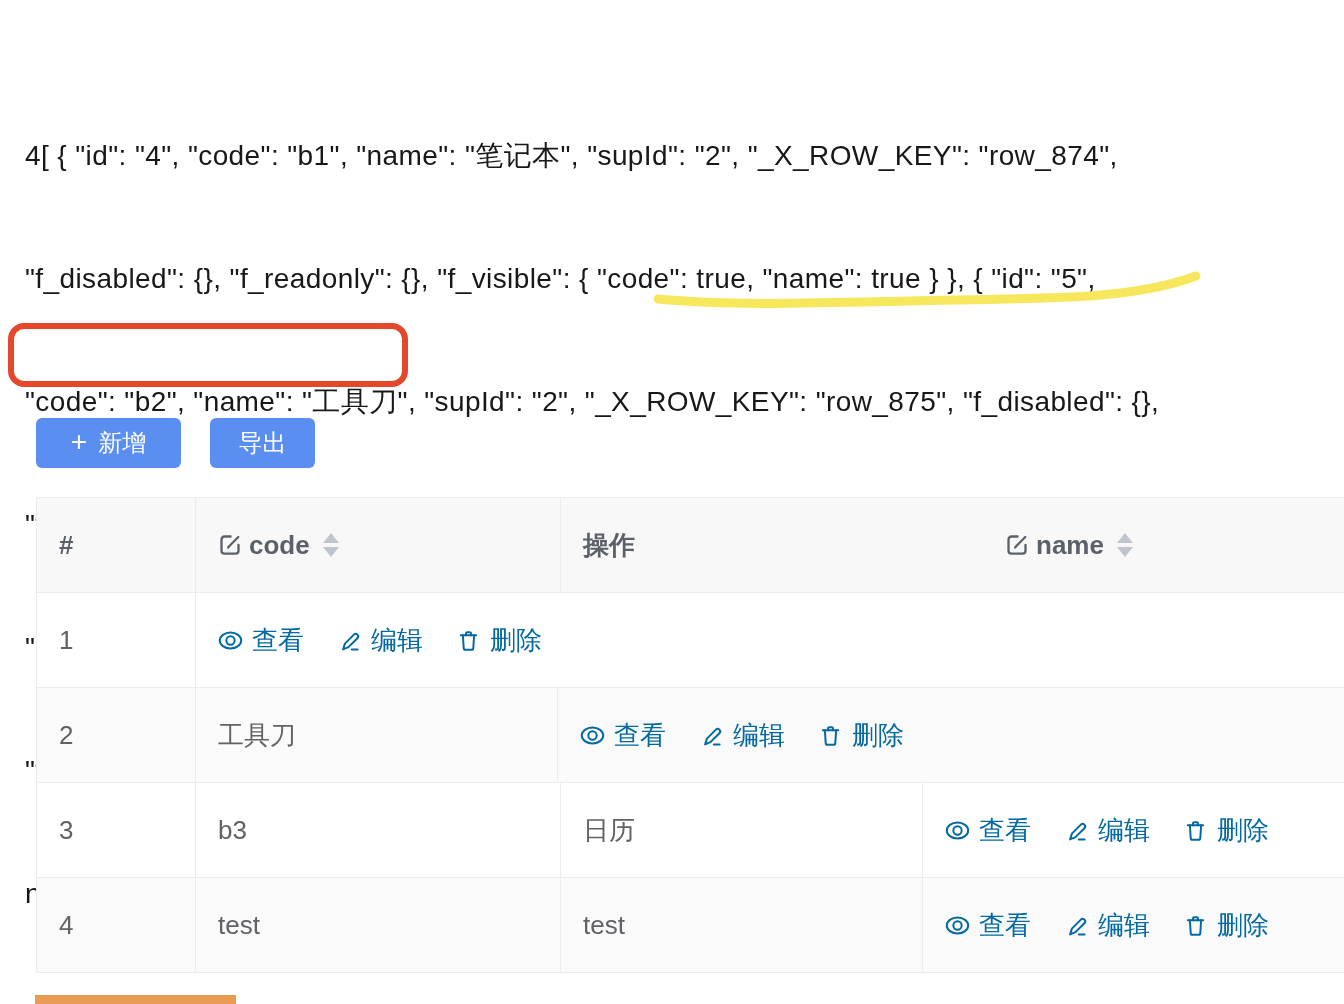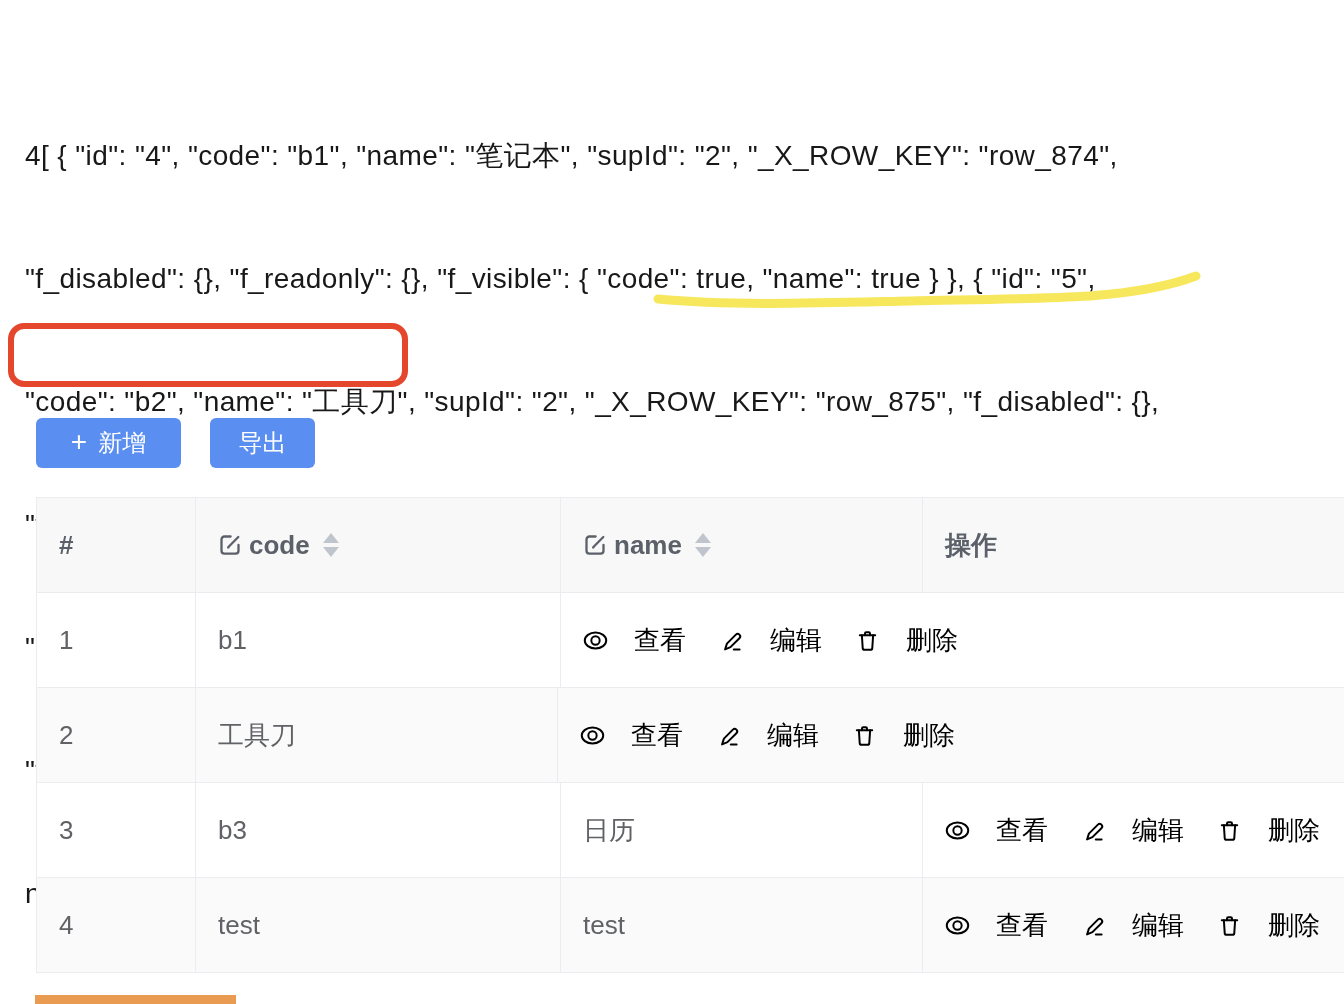--- a/index.html
+++ b/index.html
@@ -46,21 +46,21 @@
   }
   .col-seq{width:159px;}
   .col-code{width:365px;}
   .col-name{width:362px;}
   .col-actions{flex:1;border-right:none;}
   .hicon{width:24px;height:24px;margin-right:7px;flex:none;}
   .carets{display:flex;flex-direction:column;align-items:center;margin-left:13px;cursor:pointer;}
   .caret-up{width:0;height:0;border-left:8px solid transparent;border-right:8px solid transparent;border-bottom:10px solid #C0C4CC;}
   .caret-down{width:0;height:0;border-left:8px solid transparent;border-right:8px solid transparent;border-top:10px solid #C0C4CC;margin-top:4px;}
   .actions{display:flex;align-items:center;gap:33px;}
-  .action-link{display:flex;align-items:center;gap:26px;color:#000000;cursor:pointer;}
+  .action-link{display:flex;align-items:center;gap:9px;color:#0369a1;cursor:pointer;}
   .aicon{width:25px;height:25px;flex:none;}
   svg.lineart{stroke:currentColor;fill:none;stroke-width:1.9;stroke-linecap:round;stroke-linejoin:round;}
   svg.lineart-bold{stroke:currentColor;fill:none;stroke-width:2.3;stroke-linecap:round;stroke-linejoin:round;}
 </style>
 </head>
 <body>
 
 <div class="json-block">
   <div class="json-line">4[ { "id": "4", "code": "b1", "name": "笔记本", "supId": "2", "_X_ROW_KEY": "row_874",</div>
   <div class="json-line">"f_disabled": {}, "f_readonly": {}, "f_visible": { "code": true, "name": true } }, { "id": "5",</div>
@@ -98,44 +98,41 @@
         <path d="M20.5 11.8V17.7a2.9 2.9 0 0 1-2.9 2.9H6.4a2.9 2.9 0 0 1-2.9-2.9V6.4a2.9 2.9 0 0 1 2.9-2.9h6.2"></path>
         <path d="M10.2 14.2 L20.3 4"></path>
         <path d="M9.3 15.8l2.4-.7-1.7-1.7z" fill="currentColor" stroke="none"></path>
       </svg>
       <span>code</span>
       <span class="carets">
         <span class="caret-up"></span>
         <span class="caret-down"></span>
       </span>
     </div>
+    <div class="td col-actions">
+      <span>操作</span>
+    </div>
     <div class="td col-name">
       <svg class="hicon lineart-bold" viewBox="0 0 24 24">
         <path d="M20.5 11.8V17.7a2.9 2.9 0 0 1-2.9 2.9H6.4a2.9 2.9 0 0 1-2.9-2.9V6.4a2.9 2.9 0 0 1 2.9-2.9h6.2"></path>
         <path d="M10.2 14.2 L20.3 4"></path>
         <path d="M9.3 15.8l2.4-.7-1.7-1.7z" fill="currentColor" stroke="none"></path>
       </svg>
       <span>name</span>
       <span class="carets">
         <span class="caret-up"></span>
         <span class="caret-down"></span>
       </span>
     </div>
-    <div class="td col-actions">
-      <span>操作</span>
-    </div>
   </div>
   <div id="table-body">
   <div class="tr">
     <div class="td col-seq">
           <span class="seq">1</span>
         </div>
-    <div class="td col-code">
-          <span class="code">b1</span>
-        </div>
     <div class="td col-actions">
       <div class="actions">
         <span class="action-link">
           <svg class="aicon lineart" viewBox="0 0 24 24">
             <ellipse cx="12" cy="12" rx="10.3" ry="7.6"></ellipse>
             <circle cx="12" cy="12" r="4"></circle>
           </svg>
           <span class="action-label">查看</span>
         </span>
         <span class="action-link">

